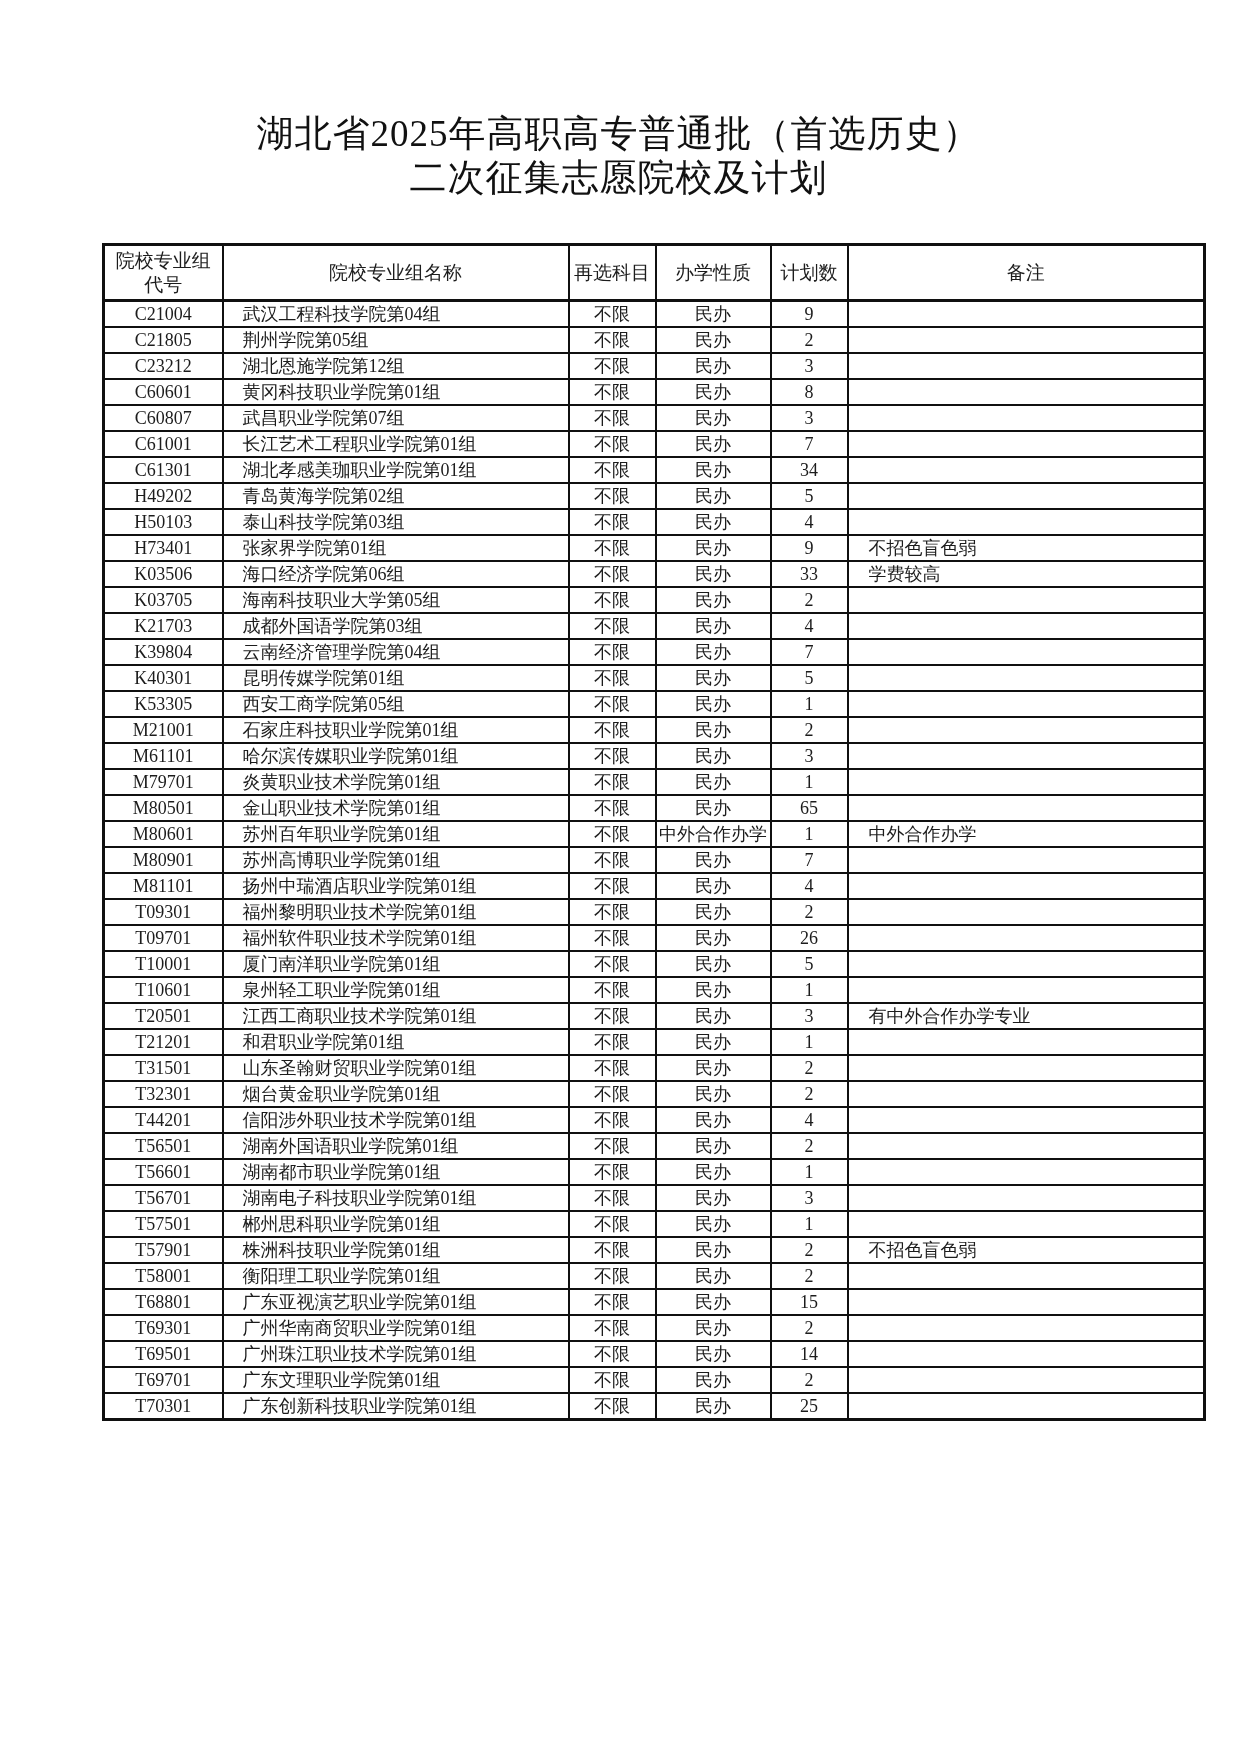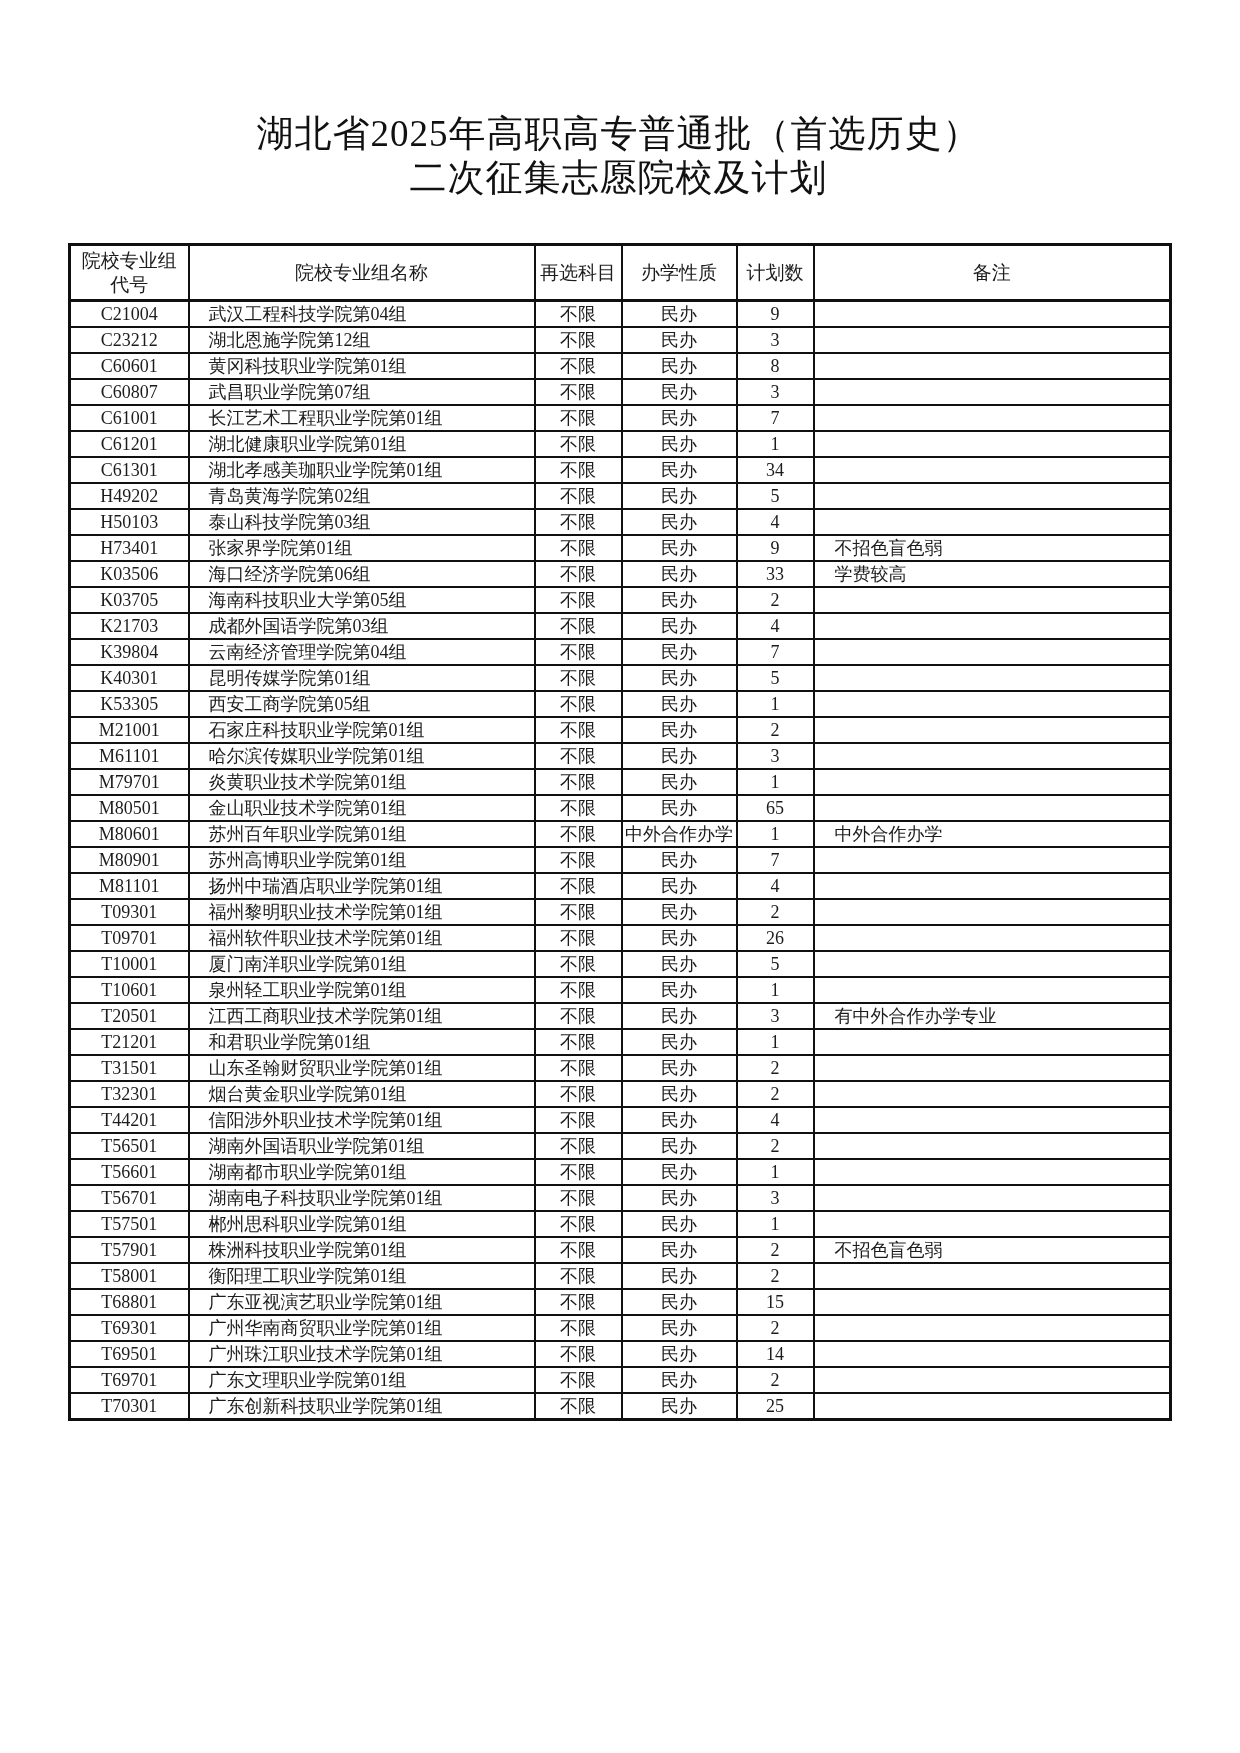--- a/index.html
+++ b/index.html
@@ -34,20 +34,21 @@
     border-collapse: collapse;
     table-layout: fixed;
     font-size: 18px;
     color: #1c1c1c;
   }
   table.plan-table, table.plan-table th, table.plan-table td {
     border: 2px solid #101010;
   }
   table.plan-table {
     border-width: 3px;
+    margin-left: 34px;
   }
   table.plan-table thead tr {
     height: 56px;
   }
   table.plan-table thead th {
     font-weight: normal;
     font-size: 19px;
     text-align: center;
     vertical-align: middle;
     padding: 0;
@@ -110,20 +111,28 @@
   <tbody>
       <tr>
         <td class="c-code">C21004</td>
         <td class="c-name">武汉工程科技学院第04组</td>
         <td class="c-subjects">不限</td>
         <td class="c-nature">民办</td>
         <td class="c-plan">9</td>
         <td class="c-remark"></td>
       </tr>
       <tr>
+        <td class="c-code">C21805</td>
+        <td class="c-name">荆州学院第05组</td>
+        <td class="c-subjects">不限</td>
+        <td class="c-nature">民办</td>
+        <td class="c-plan">2</td>
+        <td class="c-remark"></td>
+      </tr>
+      <tr>
         <td class="c-code">C23212</td>
         <td class="c-name">湖北恩施学院第12组</td>
         <td class="c-subjects">不限</td>
         <td class="c-nature">民办</td>
         <td class="c-plan">3</td>
         <td class="c-remark"></td>
       </tr>
       <tr>
         <td class="c-code">C60601</td>
         <td class="c-name">黄冈科技职业学院第01组</td>
@@ -139,28 +148,20 @@
         <td class="c-nature">民办</td>
         <td class="c-plan">3</td>
         <td class="c-remark"></td>
       </tr>
       <tr>
         <td class="c-code">C61001</td>
         <td class="c-name">长江艺术工程职业学院第01组</td>
         <td class="c-subjects">不限</td>
         <td class="c-nature">民办</td>
         <td class="c-plan">7</td>
-        <td class="c-remark"></td>
-      </tr>
-      <tr>
-        <td class="c-code">C61201</td>
-        <td class="c-name">湖北健康职业学院第01组</td>
-        <td class="c-subjects">不限</td>
-        <td class="c-nature">民办</td>
-        <td class="c-plan">1</td>
         <td class="c-remark"></td>
       </tr>
       <tr>
         <td class="c-code">C61301</td>
         <td class="c-name">湖北孝感美珈职业学院第01组</td>
         <td class="c-subjects">不限</td>
         <td class="c-nature">民办</td>
         <td class="c-plan">34</td>
         <td class="c-remark"></td>
       </tr>

